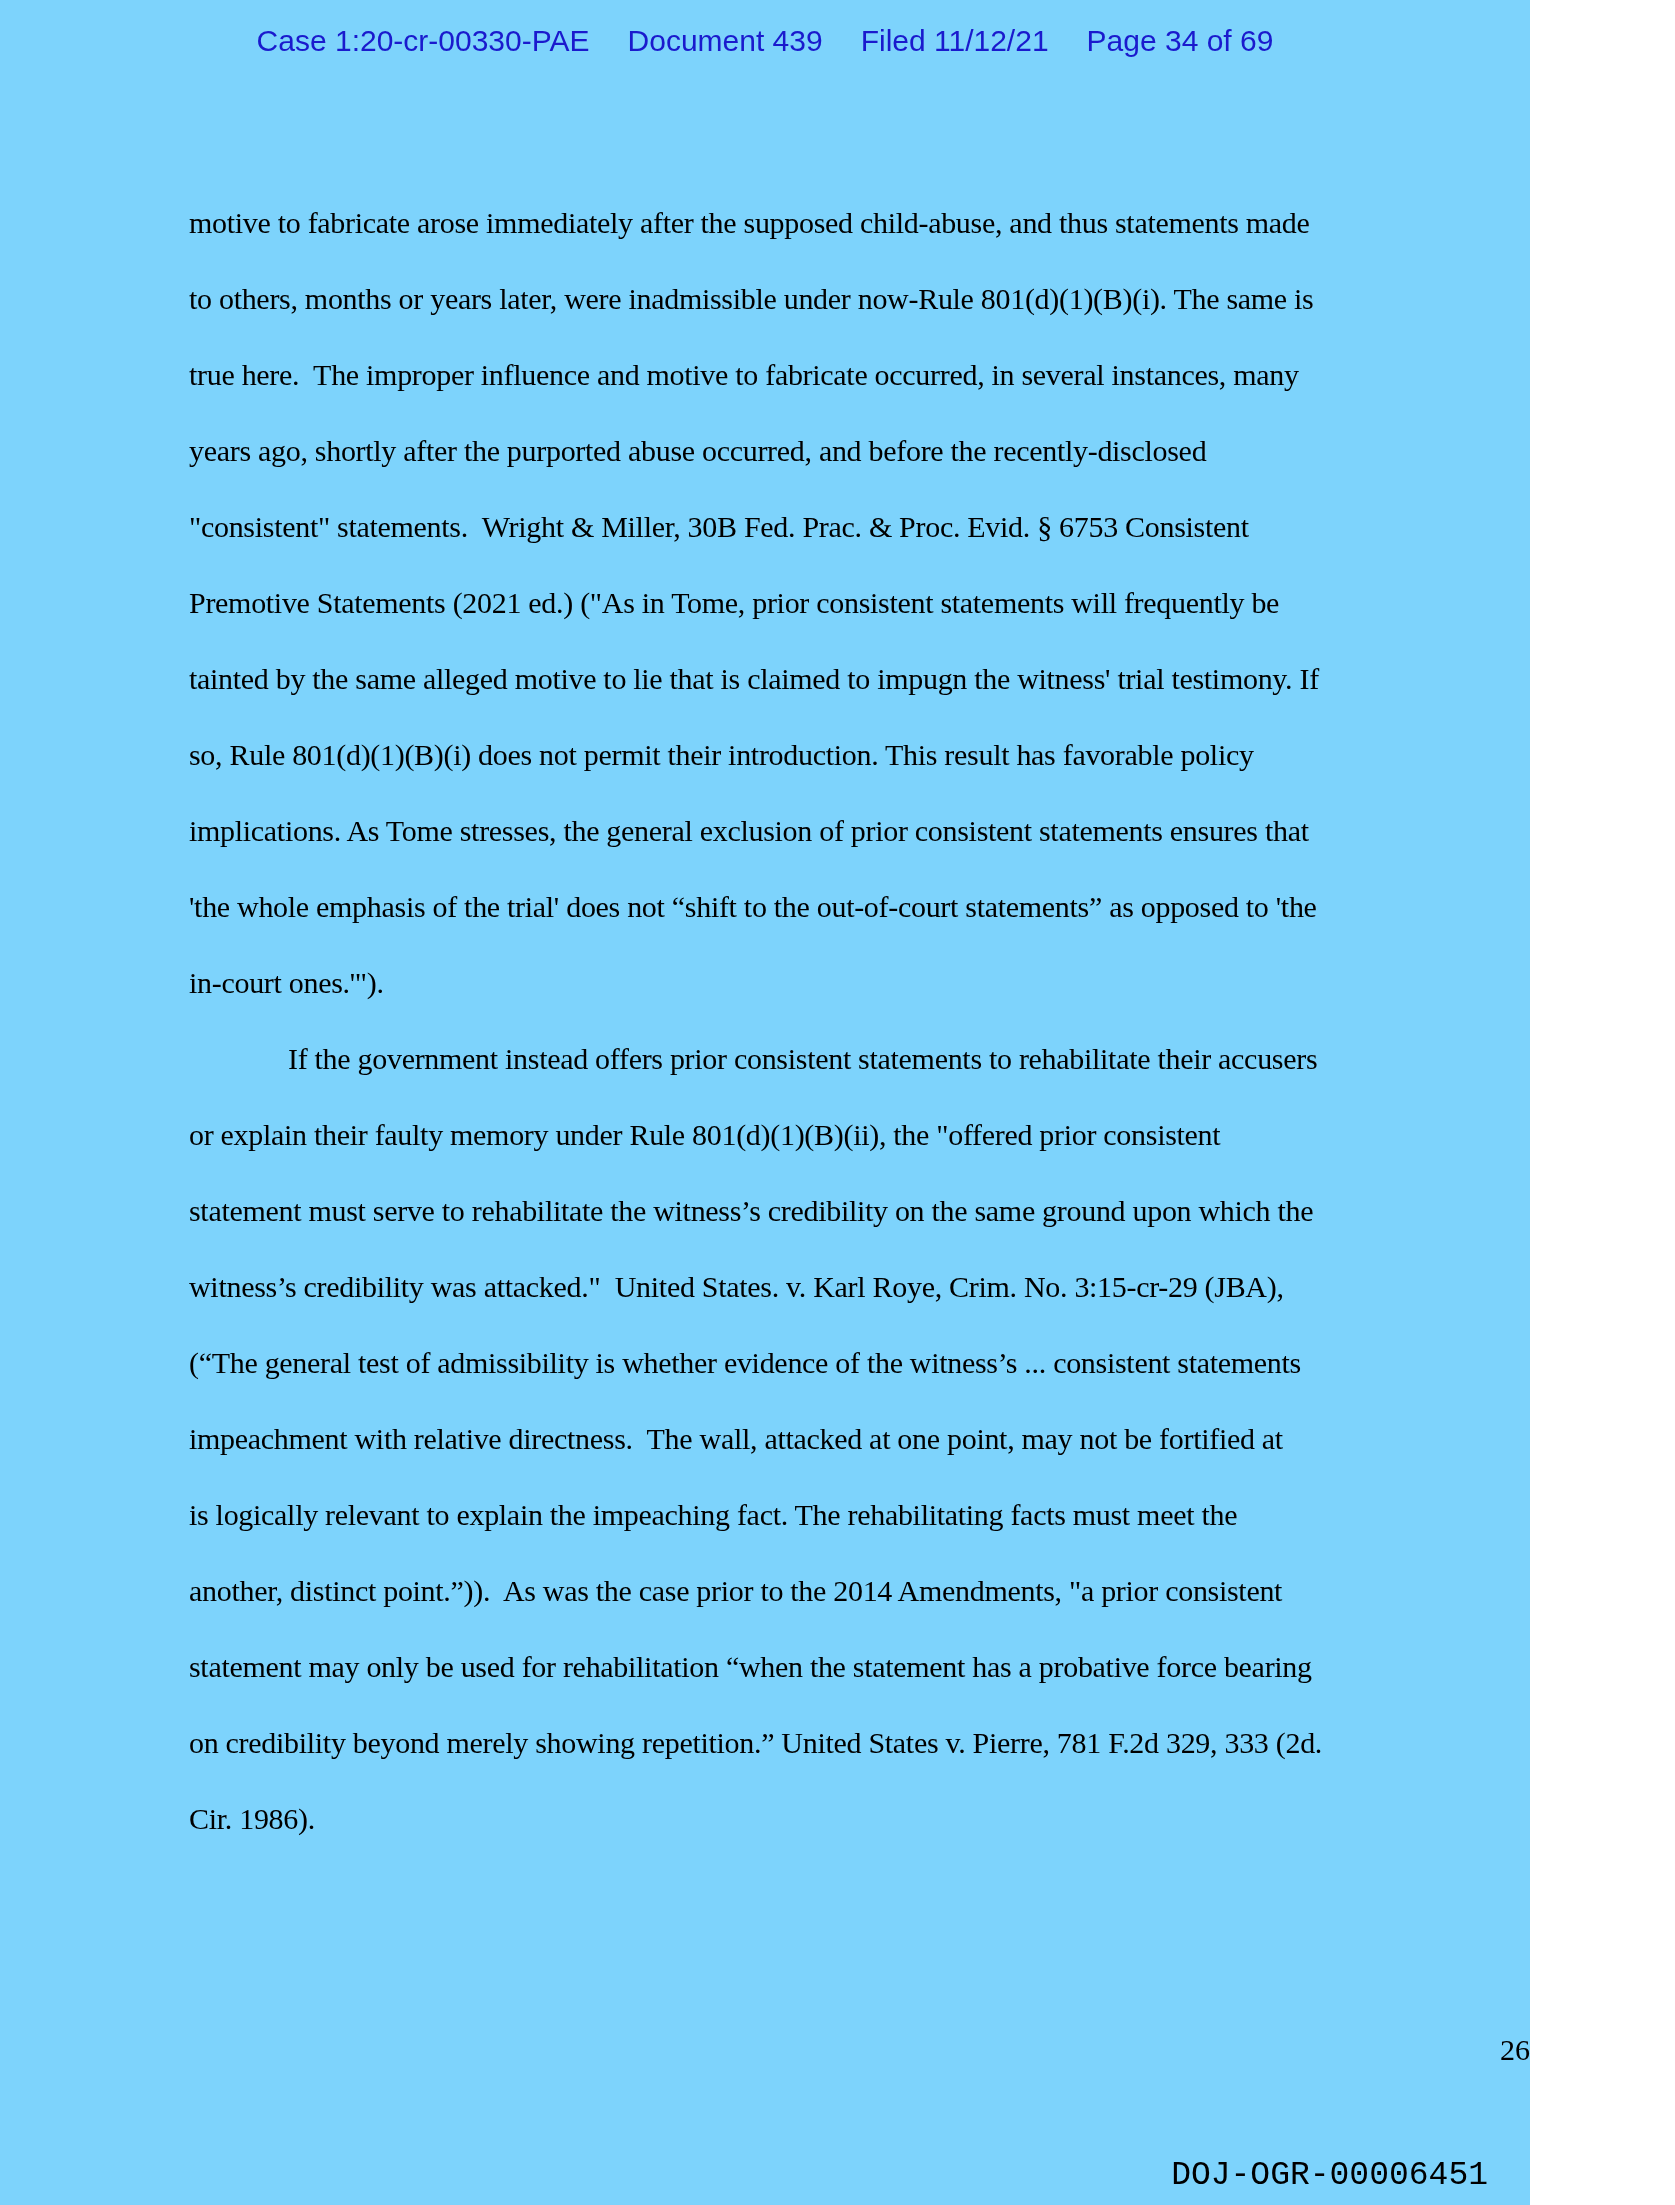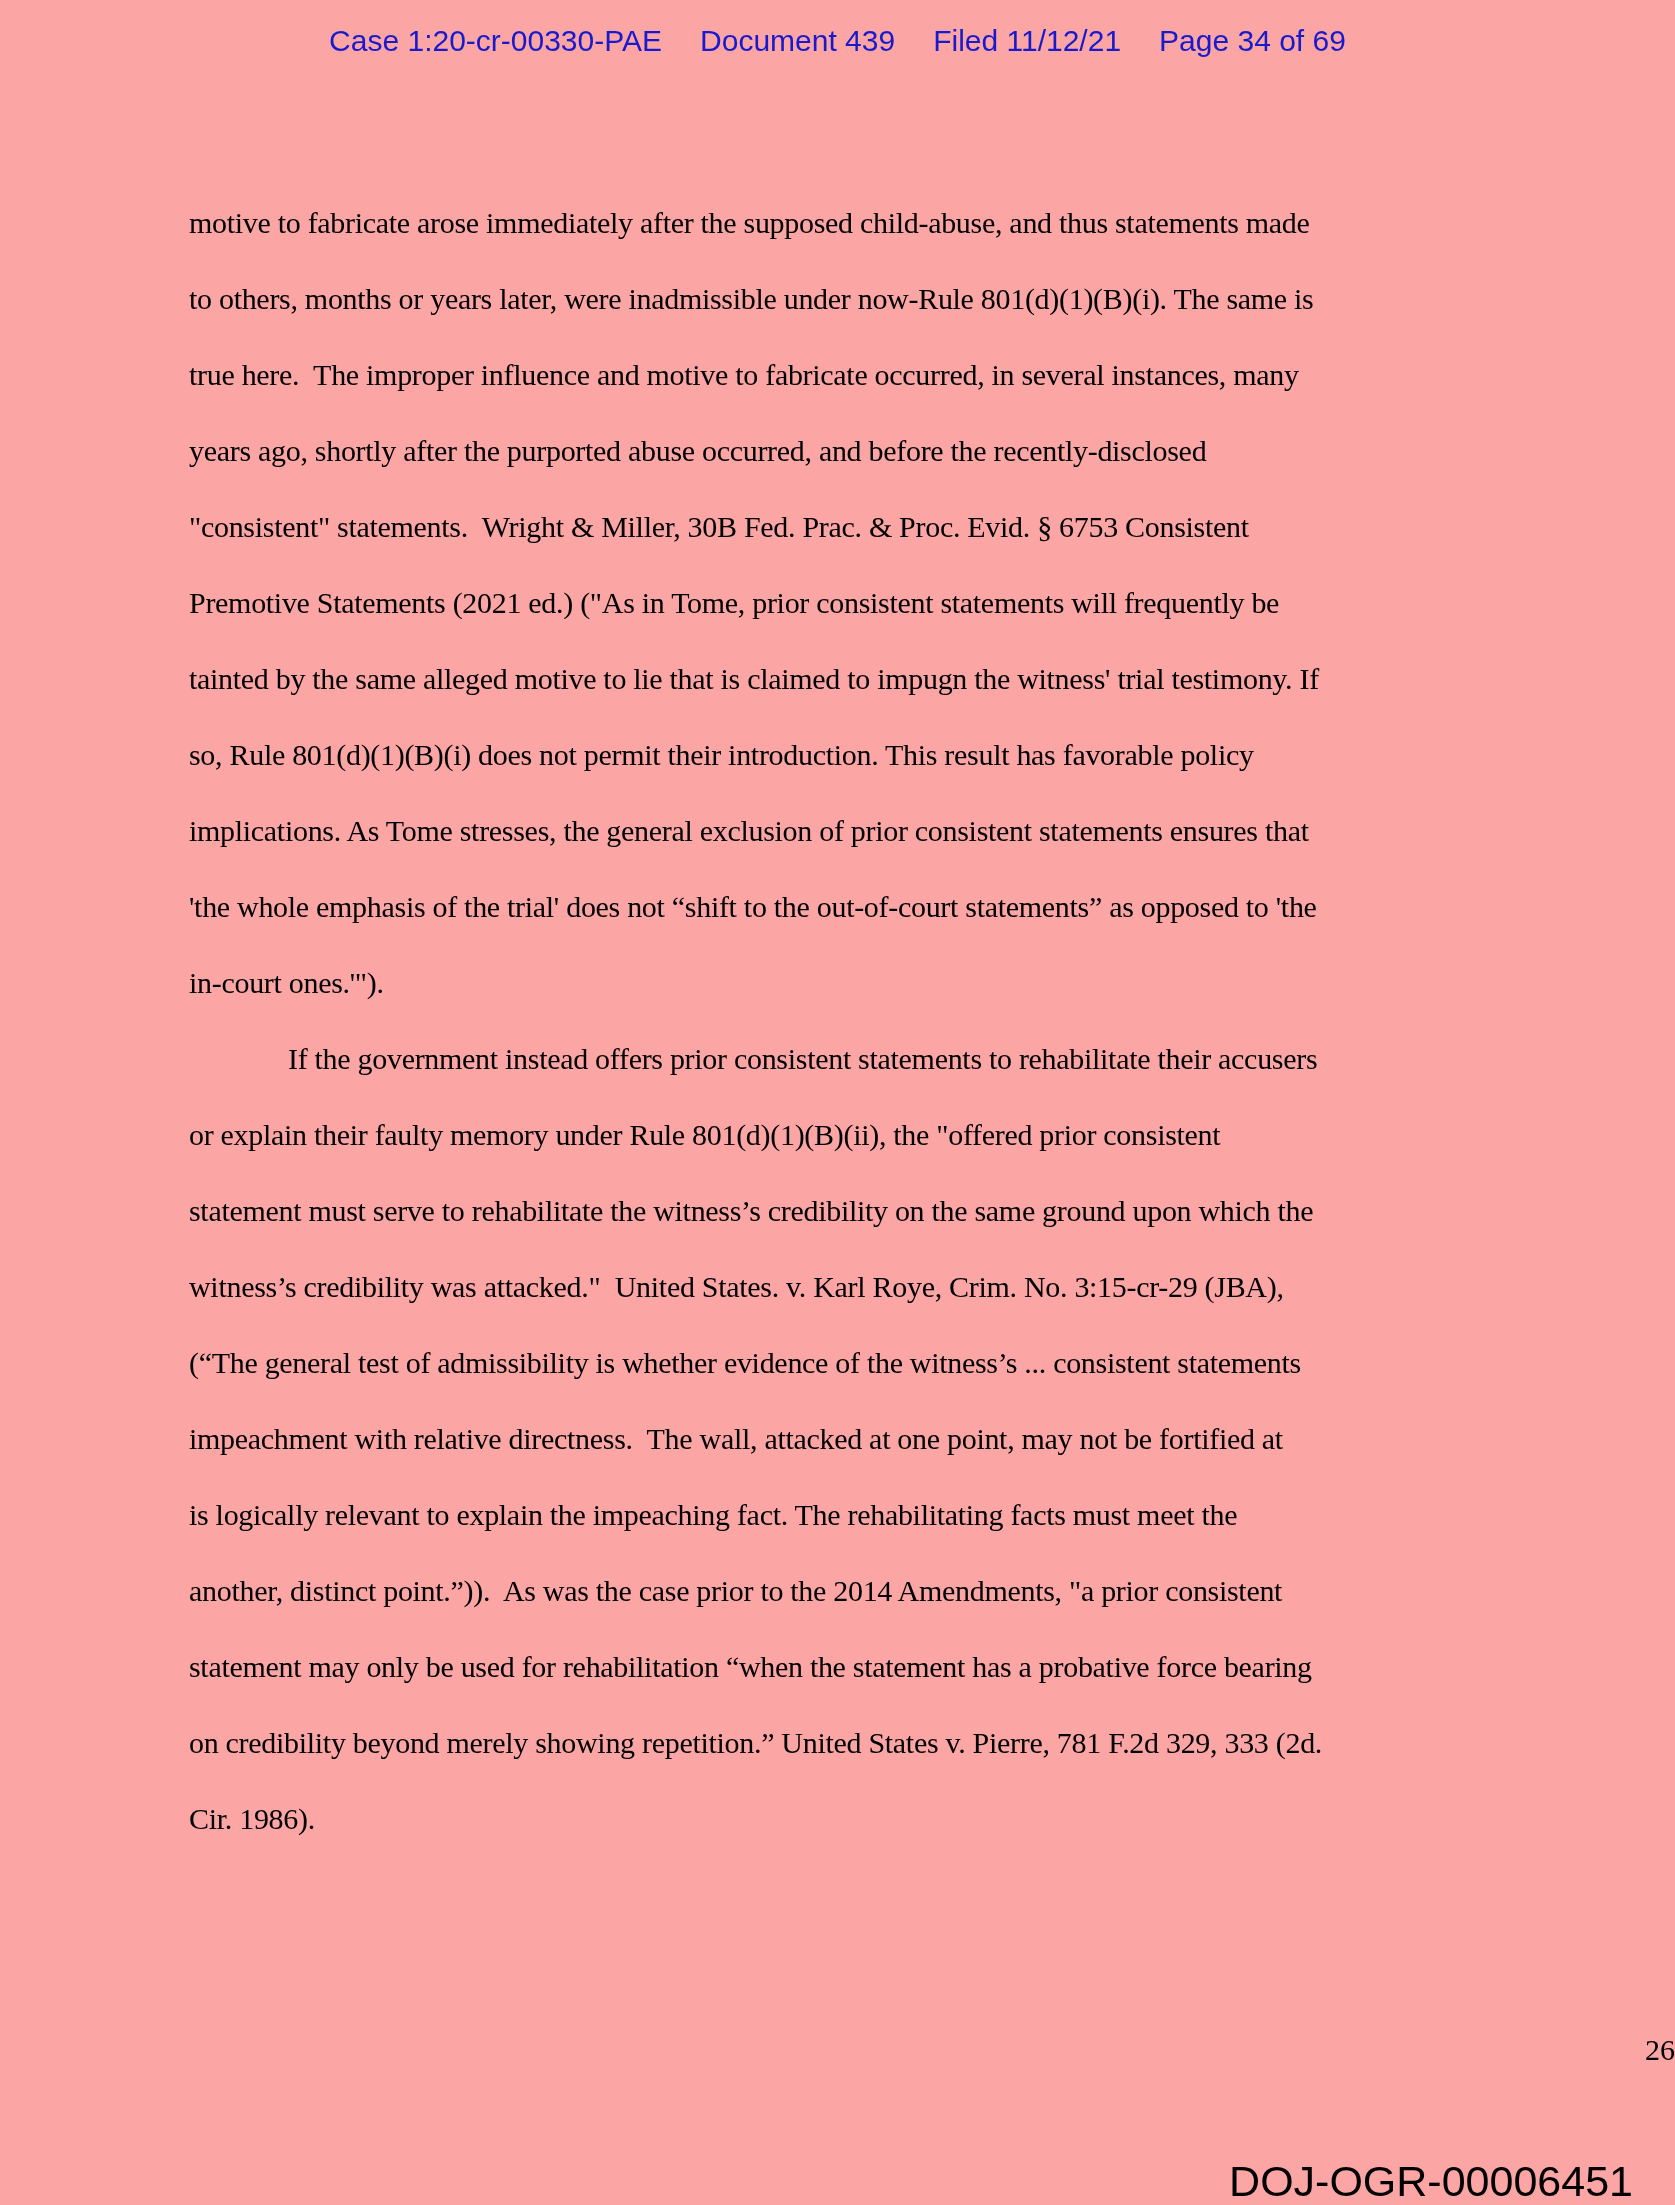--- a/index.html
+++ b/index.html
@@ -1,20 +1,20 @@
 <!DOCTYPE html>
 <html style="--header-blue: #1a1acd; --link-blue: #1b64b5;font-size:10.5px"><head>
 <meta charset="utf-8">
 <style>
   html, body { margin: 0; padding: 0; background: #ffffff; }
   .page {
     position: relative;
-    width: 1675px;
+    width: 1530px;
     height: 2205px;
-    background: #fca5a5;
+    background: #7dd3fc;
     overflow: hidden;
     font-family: "Liberation Serif", "DejaVu Serif", serif;
     color: #000000;
   }
   .case-header {
     position: absolute;
     top: 24px;
     left: 0;
     width: 100%;
     display: flex;
@@ -49,22 +49,22 @@
     top: 2033px;
     left: 0;
     width: 100%;
     text-align: right;
     font-size: 30px;
   }
   .bates-number {
     position: absolute;
     top: 2157px;
     right: 42px;
-    font-family: Liberation Sans, sans-serif;
-    font-size: 43px;
+    font-family: Liberation Mono, monospace;
+    font-size: 33px;
     letter-spacing: 0px;
   }
 </style>
 </head>
 <body>
 
 <div class="page">
 
   <div class="case-header">
     <span>Case 1:20-cr-00330-PAE</span>

